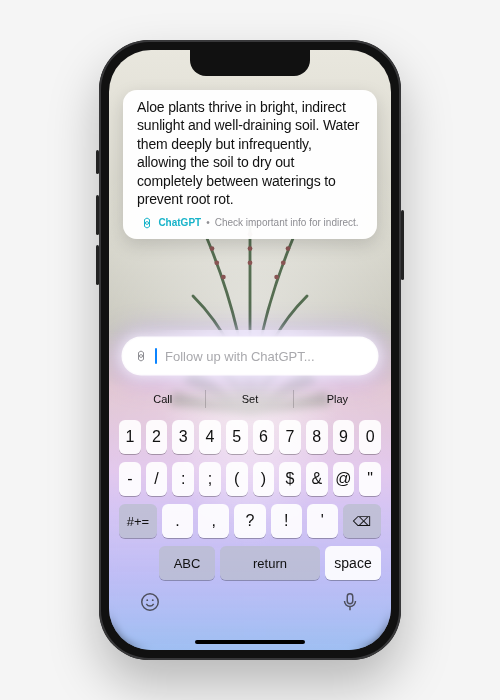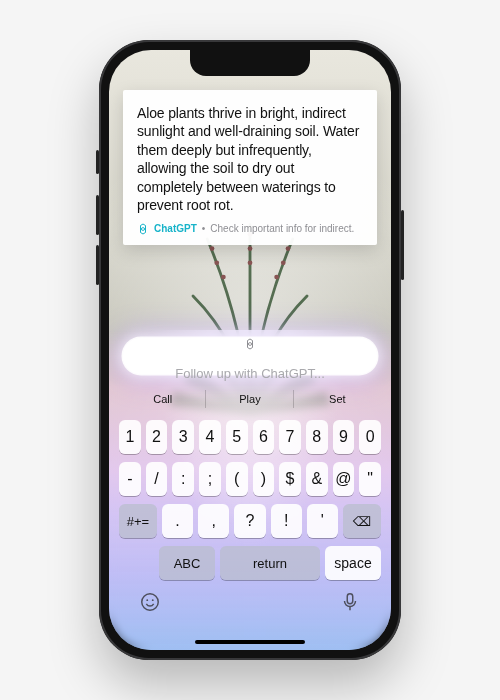--- a/index.html
+++ b/index.html
@@ -71,38 +71,39 @@
     opacity: .85;
   }
 
   
   .card {
     position: absolute;
     top: 40px;
     left: 14px;
     right: 14px;
     background: rgba(255,255,255,.96);
-    border-radius: 2px;
-    padding: 14px 14px 10px 14px;
+    border-radius: 14px;
+    padding: 8px 14px 10px 14px;
     box-shadow: 0 6px 18px rgba(0,0,0,.15);
     z-index: 10;
   }
   .card-text {
     font-size: 14px;
     line-height: 1.32;
     color: #111;
     letter-spacing: -.01em;
   }
   .card-footer {
     display: flex;
     align-items: center;
     gap: 5px;
     margin-top: 8px;
     font-size: 10px;
     color: #8e8e93;
+    justify-content: center;
   }
   .card-footer .brand {
     color: #17b3c9;
     font-weight: 600;
   }
   .chatgpt-icon {
     width: 12px;
     height: 12px;
     display: inline-flex;
     align-items: center;
@@ -138,21 +139,20 @@
     background: #fff;
     border-radius: 20px;
     display: flex;
     align-items: center;
     padding: 0 12px;
     gap: 8px;
     box-shadow:
       0 0 0 1.5px rgba(255,255,255,.9),
       0 0 14px 4px rgba(255,255,255,.75),
       0 0 26px 8px rgba(178,140,255,.45);
-    flex-direction: column;
   }
   .input-bar .placeholder {
     font-size: 13px;
     color: #a9a9ad;
     position: relative;
   }
   .input-caret {
     width: 2px;
     height: 16px;
     background: #0b84ff;
@@ -314,22 +314,22 @@
             <path d="M12 2 L17 5 L17 12 L12 15 L7 12 L7 5 Z"></path>
             <path d="M12 9 L17 12 L17 19 L12 22 L7 19 L7 12 Z"></path>
           </svg>
         </span>
         <span class="input-caret"></span>
         <span class="placeholder">Follow up with ChatGPT...</span>
       </div>
 
       <div class="suggest-row">
         <div class="suggest-cell">Call</div>
+        <div class="suggest-cell">Set</div>
         <div class="suggest-cell">Play</div>
-        <div class="suggest-cell">Set</div>
       </div>
 
       <div class="kb">
         <div class="kb-row row10">
           <div class="key">1</div>
           <div class="key">2</div>
           <div class="key">3</div>
           <div class="key">4</div>
           <div class="key">5</div>
           <div class="key">6</div>

